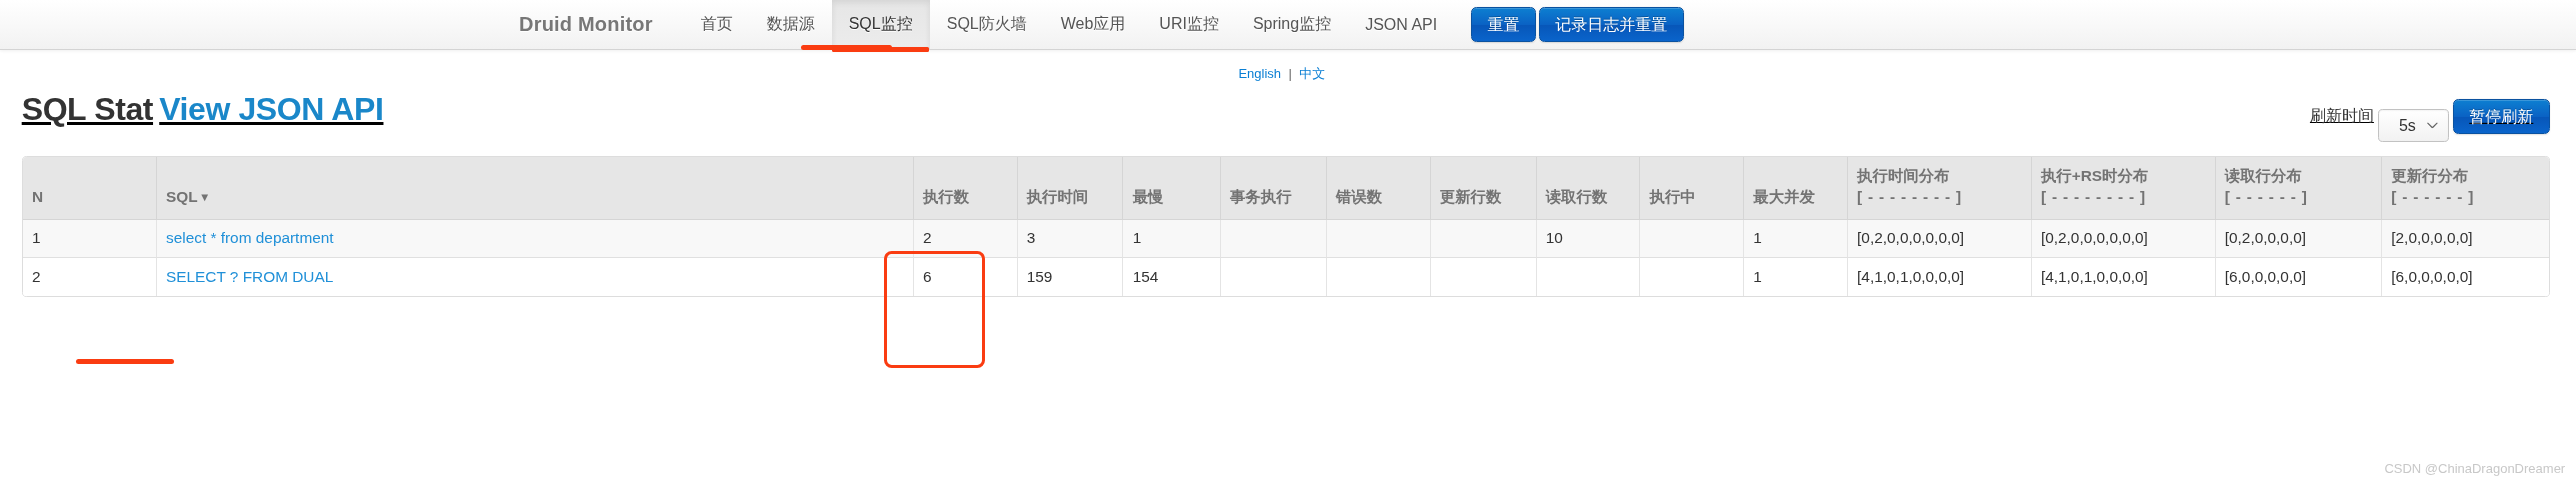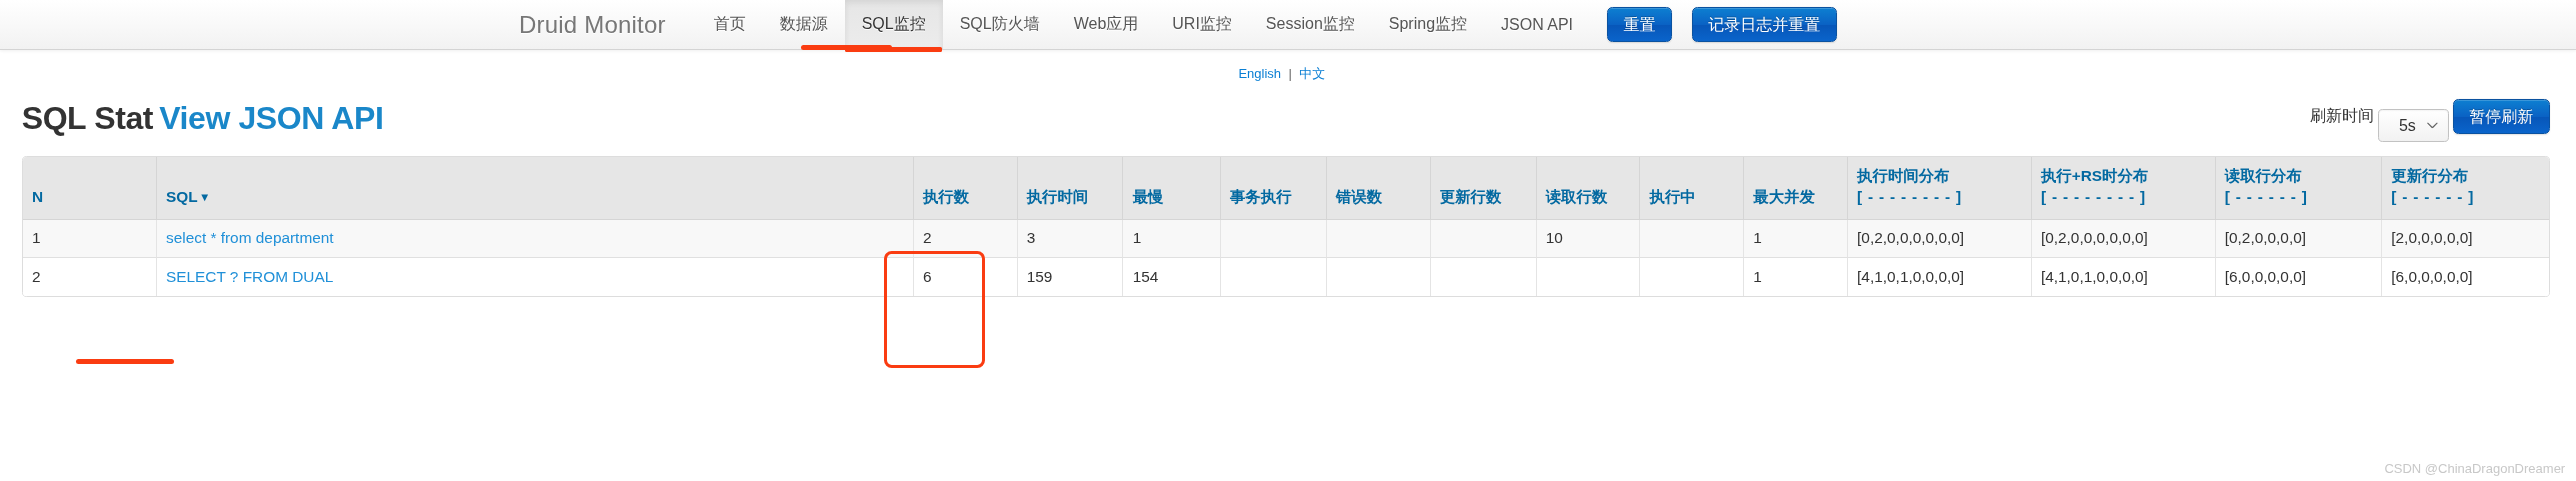--- a/index.html
+++ b/index.html
@@ -30,23 +30,23 @@
   .nav-inner {
     width: 1538px;
     display: flex;
     align-items: stretch;
     position: relative;
   }
   .brand {
     display: flex;
     align-items: center;
     padding: 0 31px 0 0;
-    font-size: 24px;
+    font-size: 20px;
     color: #777777;
-    font-weight: 400;
+    font-weight: 700;
     letter-spacing: 0.2px;
     white-space: nowrap;
     text-shadow: 0 0.8px 0 #ffffff;
   }
   .nav-items {
     display: flex;
     align-items: stretch;
     list-style: none;
     margin: 0;
     padding: 0;
@@ -73,21 +73,21 @@
     left: 0.8px;
     right: 0.8px;
     bottom: -3.1px;
     height: 5.4px;
     background: #fa3c11;
     border-radius: 1.5px;
   }
   .nav-buttons {
     display: flex;
     align-items: center;
-    gap: 20px;
+    gap: 3px;
     padding-left: 17px;
   }
   .btn-blue {
     font-size: 16px;
     color: #ffffff;
     background: linear-gradient(to bottom, #0d7fd1 0%, #0a62c4 50%, #0756b8 51%, #0a64cb 100%);
     border: 0.8px solid #0a52a0;
     border-radius: 5.4px;
     padding: 7px 15.4px;
     cursor: pointer;
@@ -111,23 +111,24 @@
     color: #0a7fd4;
     cursor: pointer;
   }
   .lang-sep {
     color: #666;
     padding: 0 3.8px;
   }
 
   .title-row {
     display: flex;
-    align-items: center;
+    align-items: flex-start;
     justify-content: space-between;
     padding: 7.7px 12.3px 0 7.7px;
+    text-decoration: underline;
   }
   .page-title {
     font-size: 32px;
     font-weight: bold;
     color: #333333;
     white-space: nowrap;
     letter-spacing: -0.4px;
   }
   .page-title .link {
     color: #1a87c9;
@@ -183,21 +184,21 @@
     border-spacing: 0;
     width: 100%;
     table-layout: fixed;
     border: 0.8px solid #dddddd;
     border-radius: 4.6px;
     overflow: hidden;
     font-size: 15.4px;
   }
   table.stat thead th {
     background: #e6e6e6;
-    color: #0369a1;
+    color: #737373;
     font-weight: bold;
     text-align: left;
     vertical-align: bottom;
     padding: 9.2px 9.2px 10.8px 9.2px;
     border-right: 0.8px solid #d5d5d5;
     border-bottom: 0.8px solid #d5d5d5;
     height: 57px;
     box-sizing: border-box;
     line-height: 1.35;
     white-space: nowrap;
@@ -270,21 +271,20 @@
   <div class="navbar">
     <div class="nav-inner">
       <div class="brand">Druid Monitor</div>
       <ul class="nav-items">
         <li class="nav-item">首页</li>
         <li class="nav-item">数据源</li>
         <li class="nav-item active">SQL监控</li>
         <li class="nav-item">SQL防火墙</li>
         <li class="nav-item">Web应用</li>
         <li class="nav-item">URI监控</li>
-        <li class="nav-item">Session监控</li>
         <li class="nav-item">Spring监控</li>
         <li class="nav-item">JSON API</li>
       </ul>
       <div class="nav-buttons">
         <button class="btn-blue">重置</button>
         <button class="btn-blue">记录日志并重置</button>
       </div>
     </div>
   </div>
 

